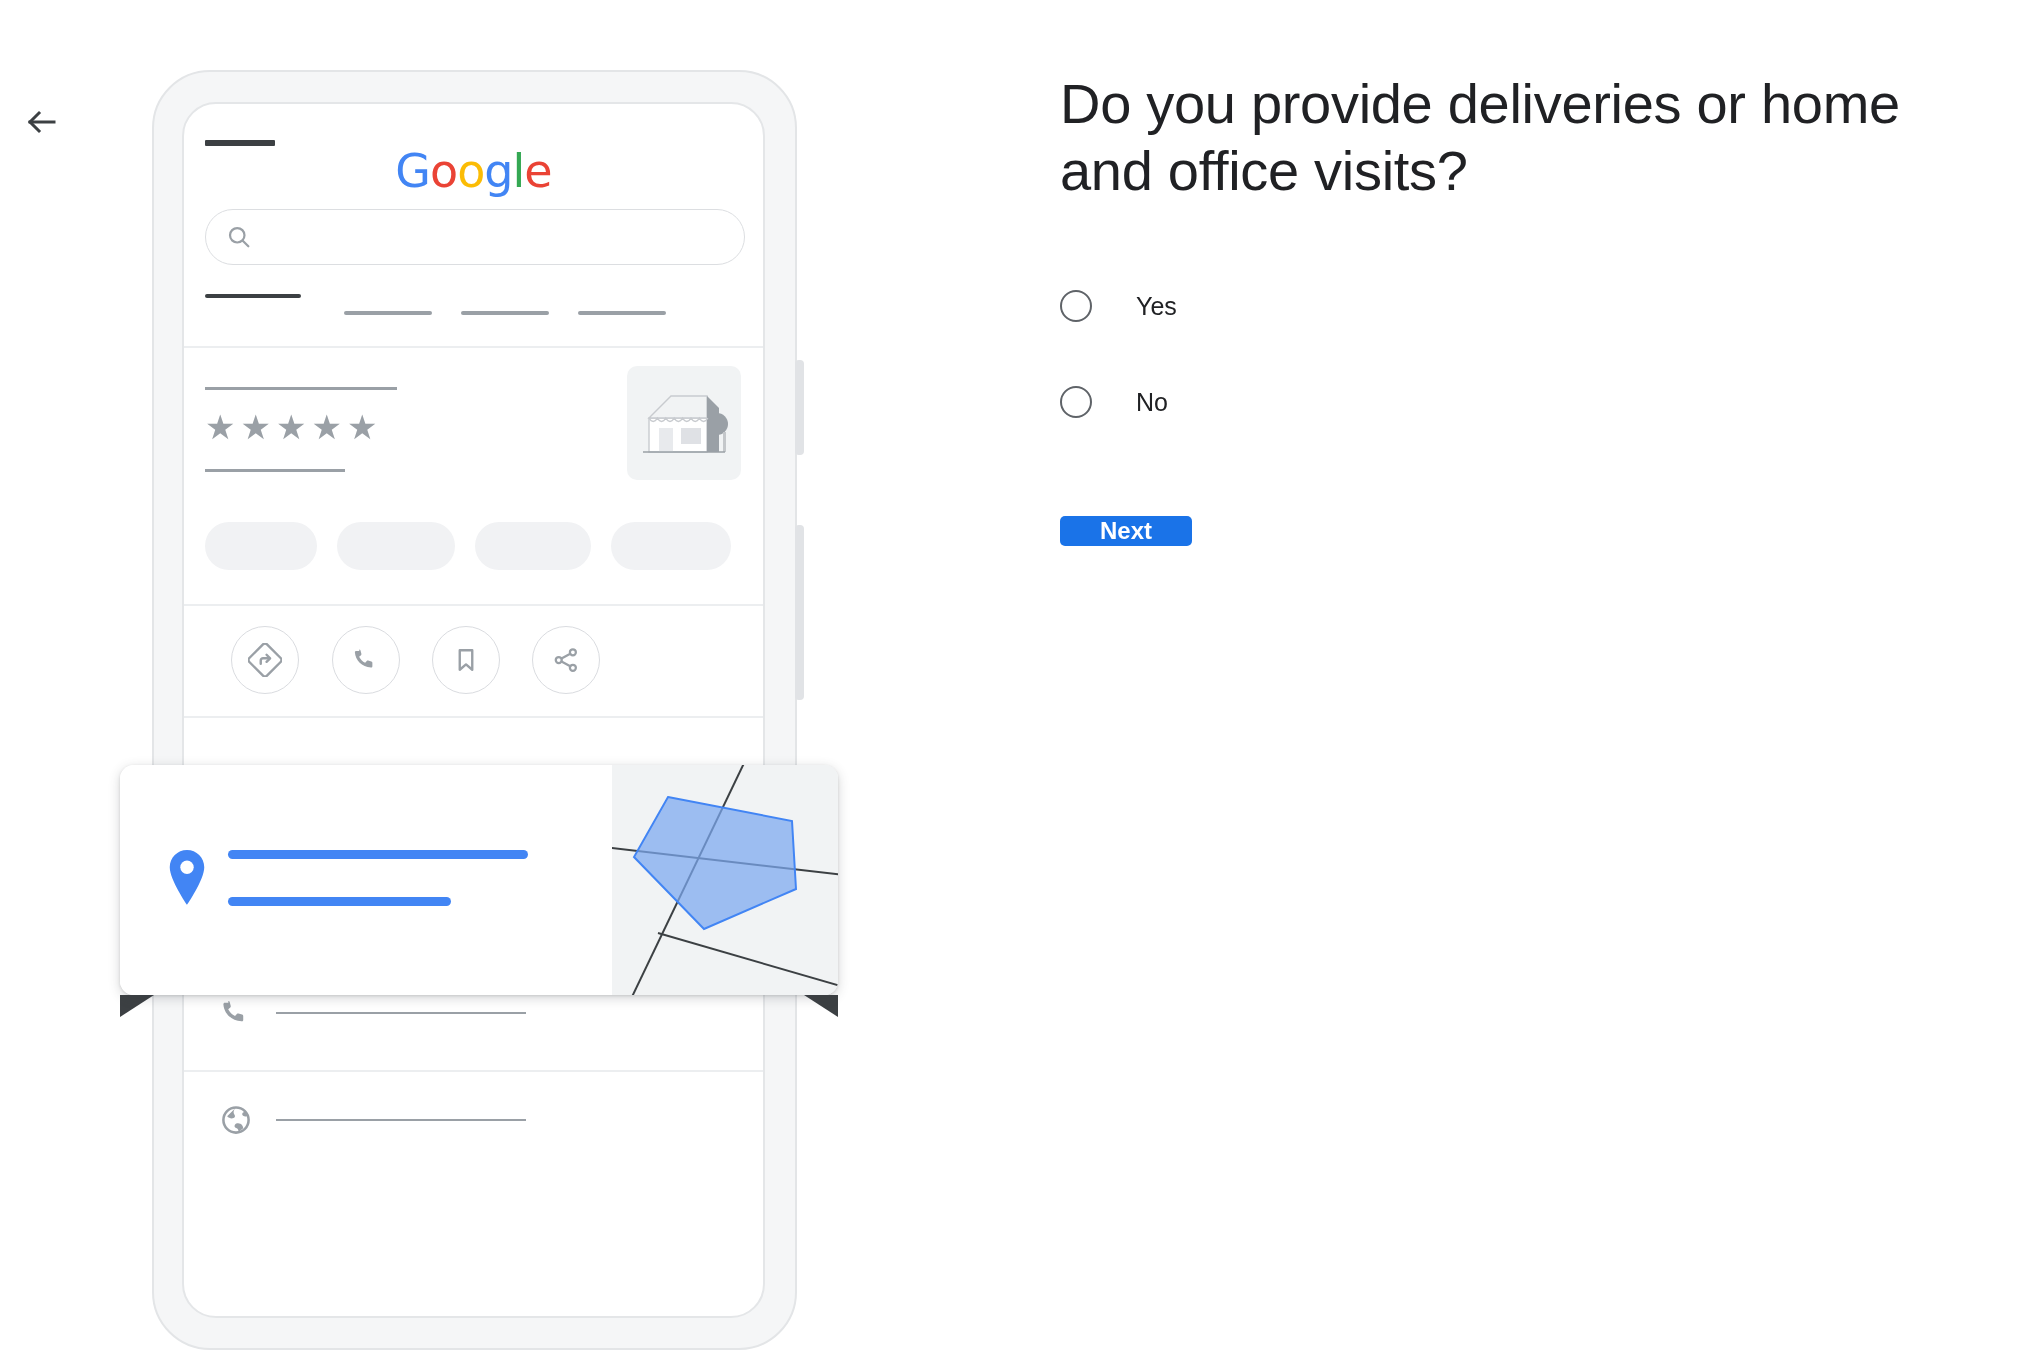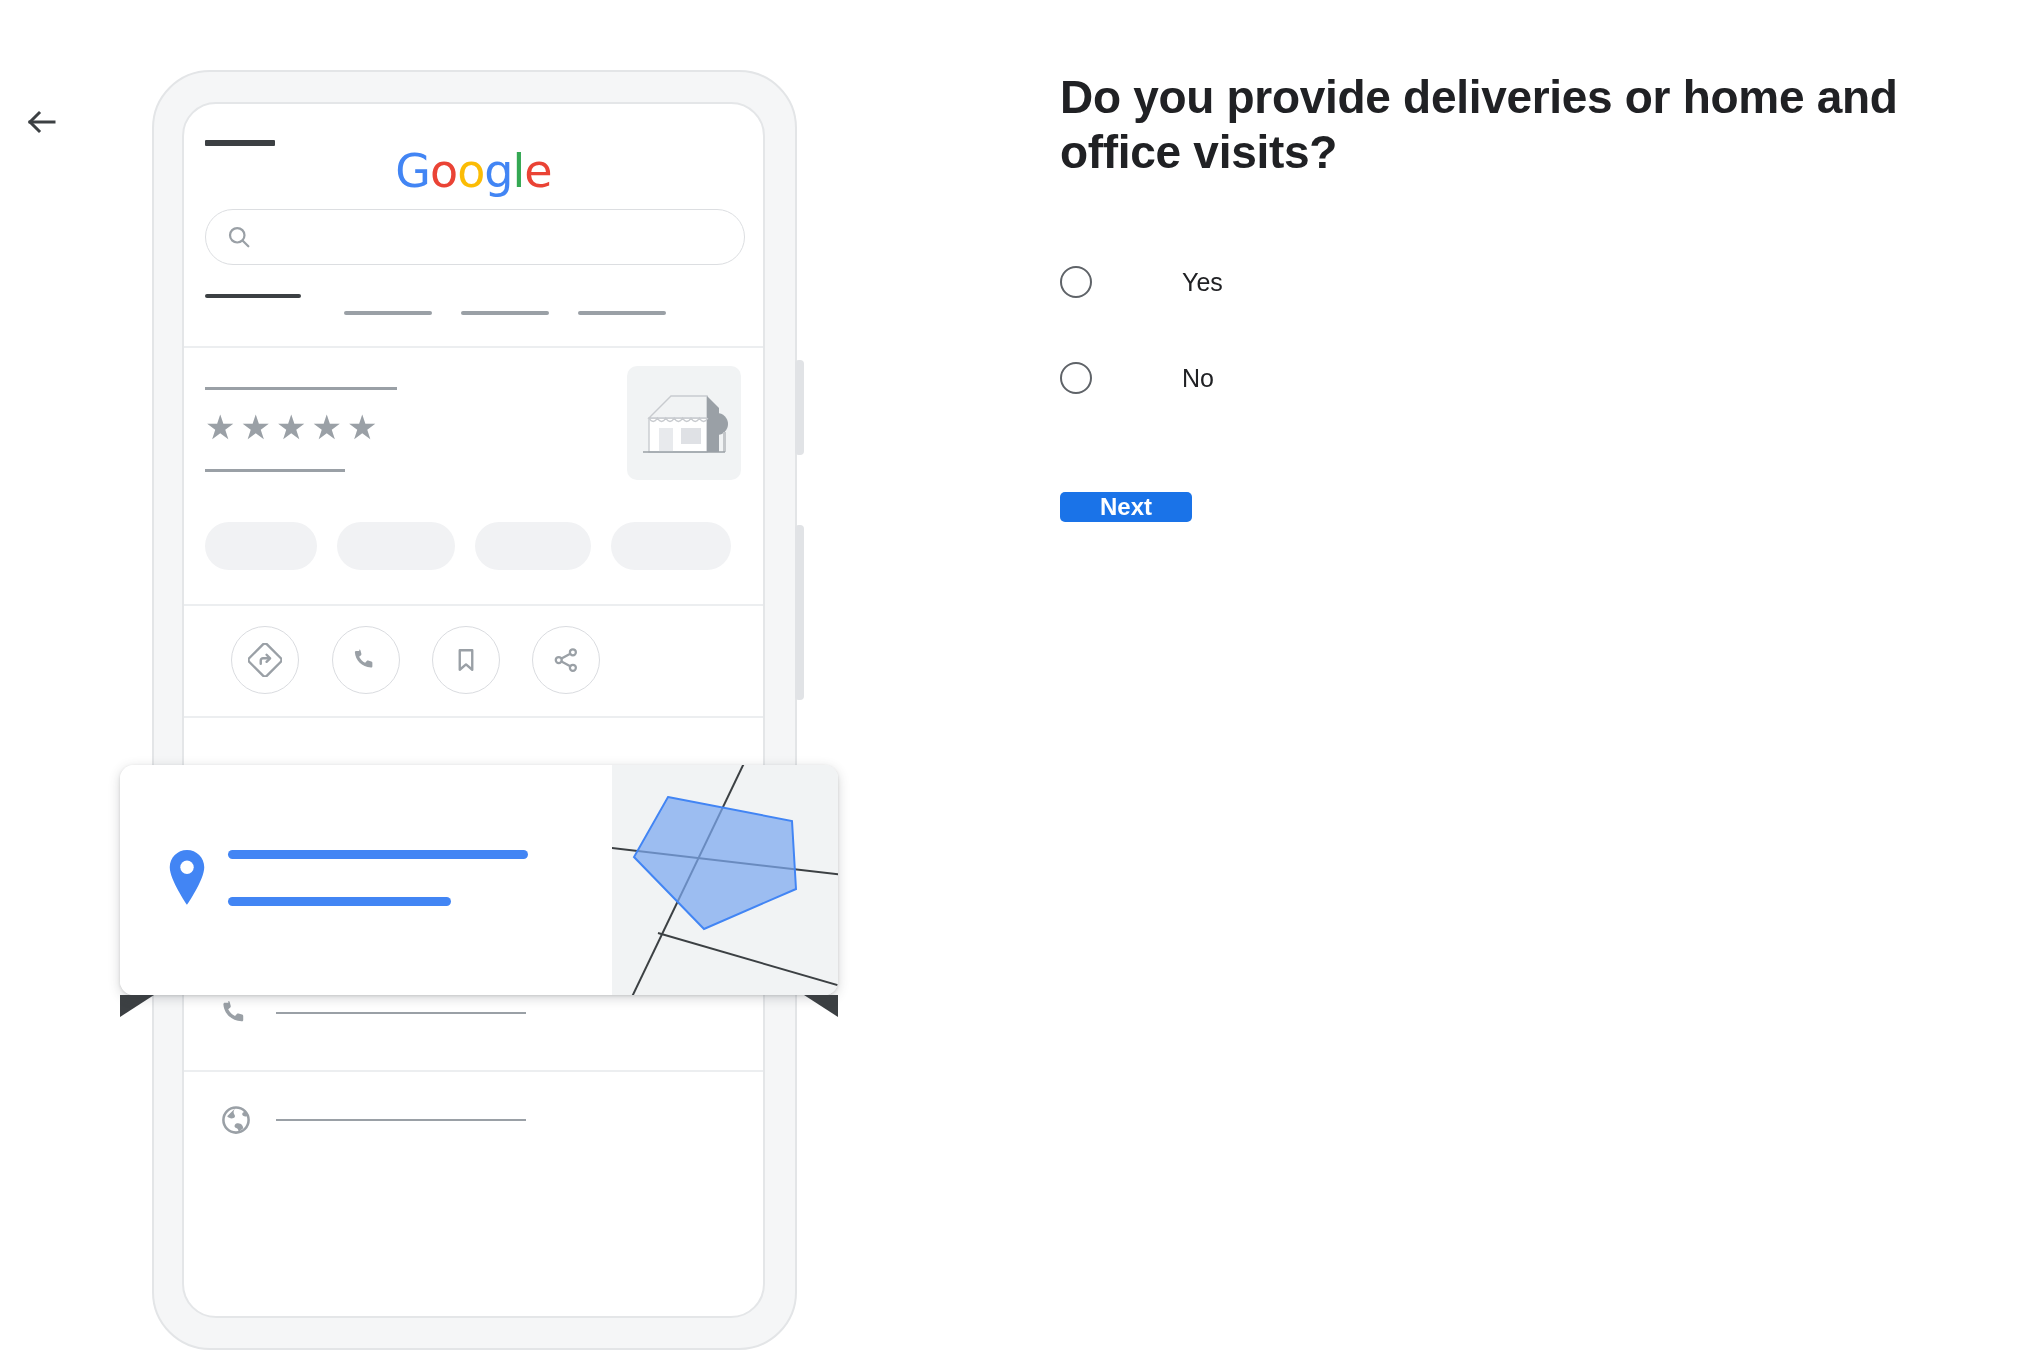--- a/index.html
+++ b/index.html
@@ -323,44 +323,43 @@
   }
 
   
   .right-col {
     position: absolute;
     left: 1060px;
     top: 70px;
     width: 900px;
   }
   .headline {
-    font-size: 46px;
+    font-size: 56px;
     line-height: 1.2;
     color: #202124;
-    font-weight: 700;
+    font-weight: 400;
     margin: 0;
     letter-spacing: -0.3px;
     max-width: 880px;
   }
   .subtext {
     margin: 48px 0 0 0;
     font-size: 23px;
     line-height: 1.45;
     color: #5f6368;
     max-width: 910px;
   }
   .radio-group { margin-top: 78px; }
   .radio-row {
     display: flex;
     align-items: center;
     height: 48px;
     margin-bottom: 48px;
     cursor: pointer;
     width: 320px;
-    gap: 46px;
   }
   .radio-circle {
     width: 32px;
     height: 32px;
     border: 2.5px solid #5f6368;
     border-radius: 50%;
     box-sizing: border-box;
     flex: 0 0 auto;
   }
   .radio-label {

